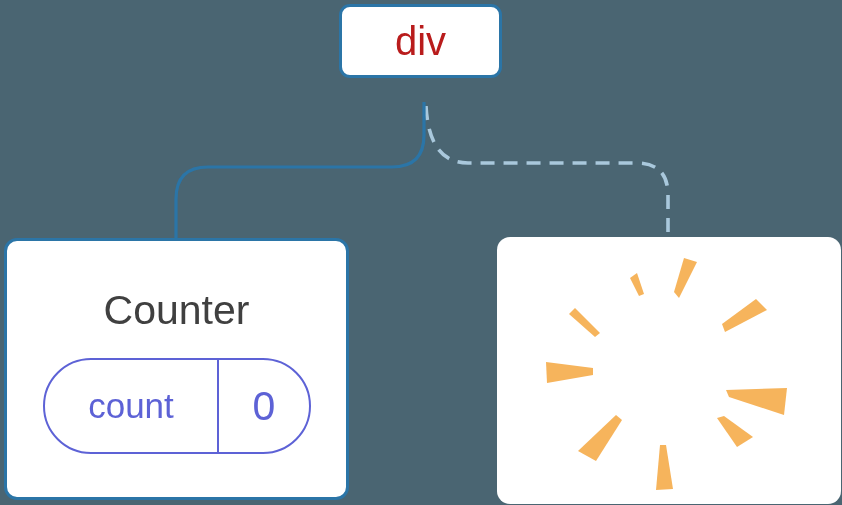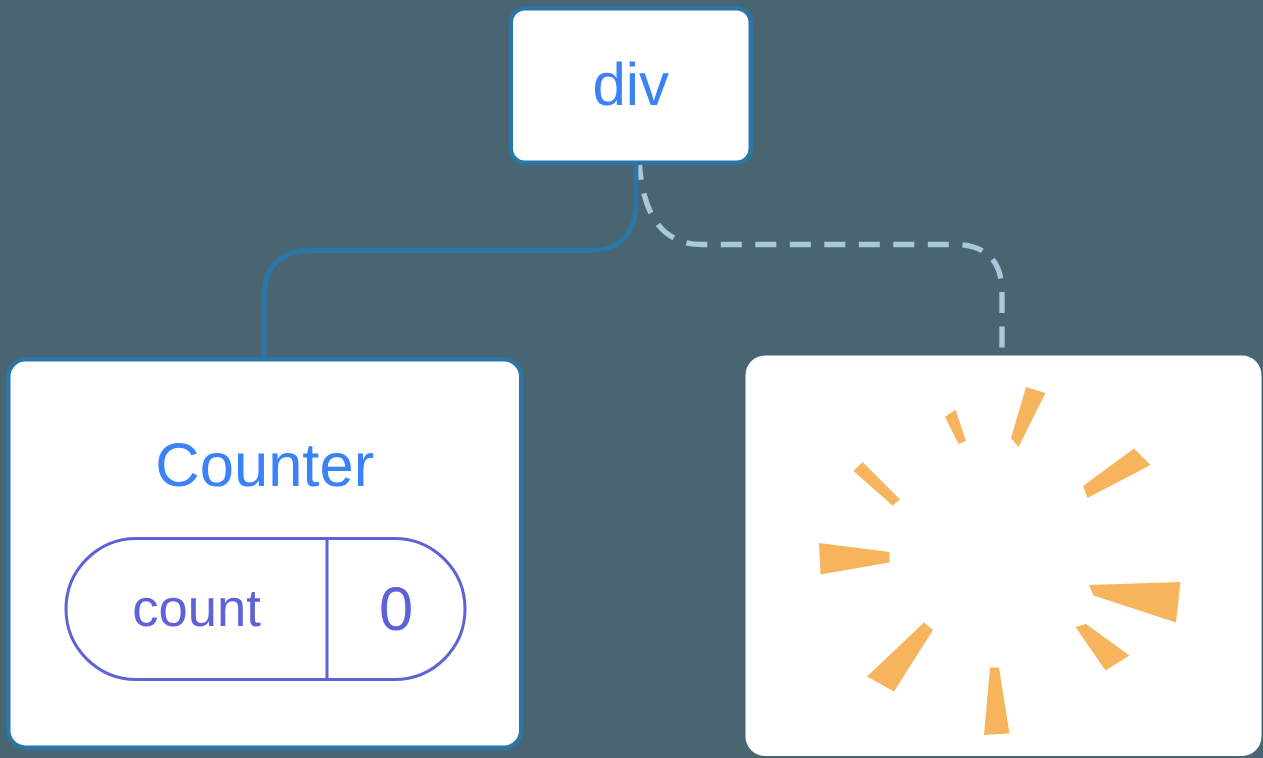--- a/index.html
+++ b/index.html
@@ -20,30 +20,30 @@
     left: 0;
     top: 0;
     width: 842px;
     height: 505px;
   }
   .node-root {
     position: absolute;
     left: 339px;
     top: 4px;
     width: 163px;
-    height: 106px;
+    height: 74px;
     box-sizing: border-box;
     background: #ffffff;
     border: 3px solid #2b75a7;
     border-radius: 11px;
     display: flex;
     align-items: center;
     justify-content: center;
     font-size: 40px;
-    color: #3b82f6;
+    color: #b91c1c;
   }
   .card {
     position: absolute;
     box-sizing: border-box;
     background: #ffffff;
     border-radius: 13px;
   }
   .card-counter {
     left: 4px;
     top: 238px;
@@ -54,21 +54,21 @@
   .card-removed {
     left: 497px;
     top: 237px;
     width: 344px;
     height: 267px;
   }
   .counter-title {
     margin-top: 46px;
     text-align: center;
     font-size: 41px;
-    color: #3b82f6;
+    color: #404040;
   }
   .state-pill {
     position: absolute;
     left: 36px;
     top: 117px;
     width: 268px;
     height: 96px;
     box-sizing: border-box;
     border: 2px solid #5d62d6;
     border-radius: 50px;

